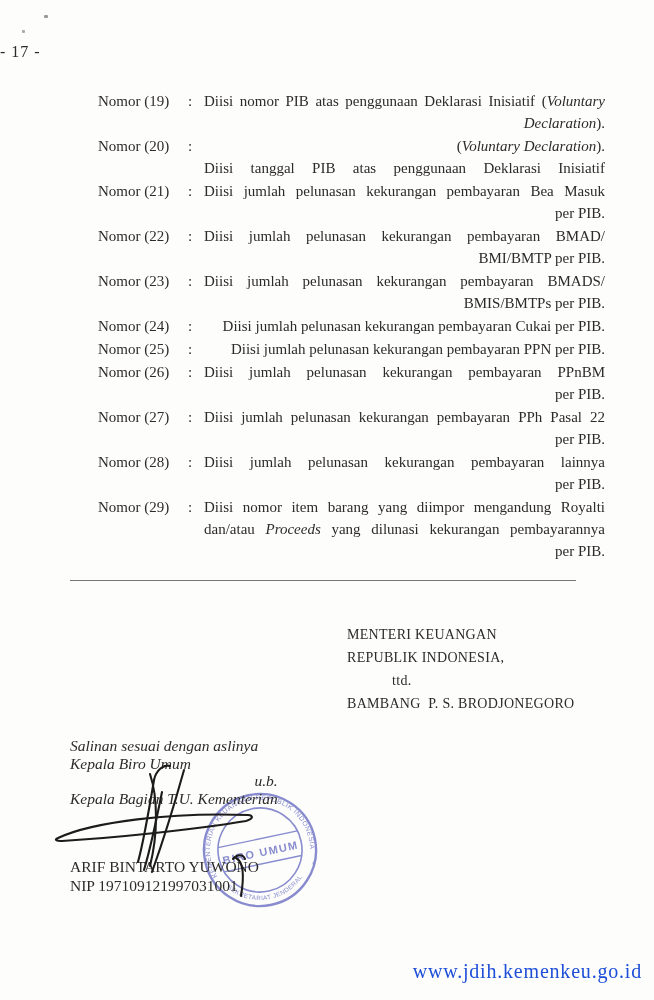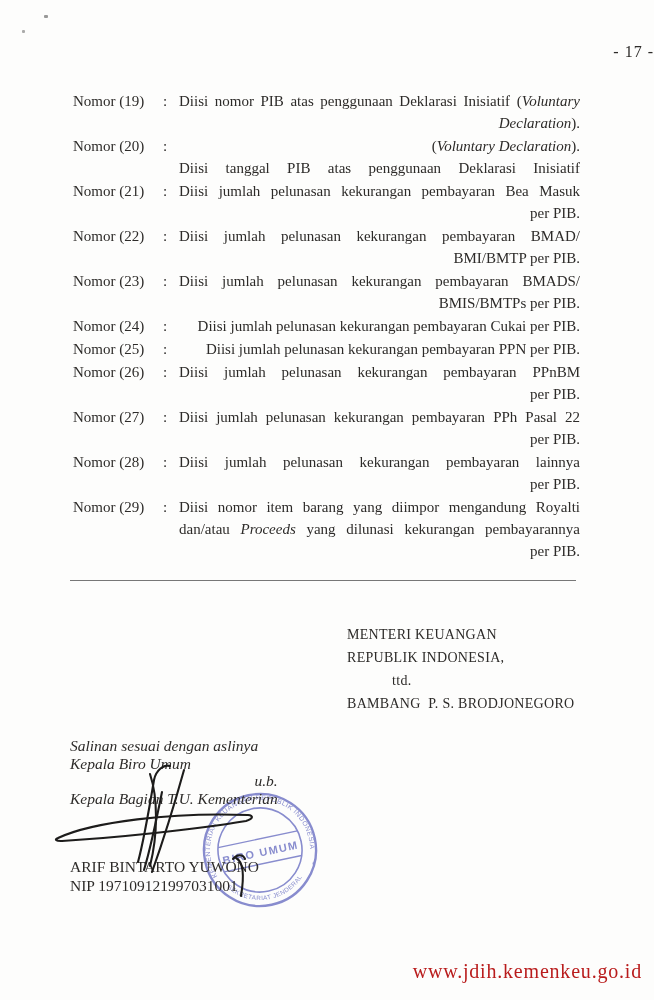--- a/index.html
+++ b/index.html
@@ -2,26 +2,26 @@
 <html><head>
 <meta charset="utf-8">
 <style>
   html,body{margin:0;padding:0;background:#ffffff;}
   .page{
     position:relative;width:654px;height:1000px;margin:0 auto;
     background:#fdfdfc;color:#2d2b29;overflow:hidden;
     font-family:"Liberation Serif",serif;
   }
   .pagenum{
-    position:absolute;top:43px;left:0;width:100%;text-align:right;
+    position:absolute;top:43px;left:0;width:100%;text-align:left;
     font-size:16px;letter-spacing:1px;
   }
   
   .entries{position:absolute;left:73px;top:90px;width:507px;}
-  .entry{display:flex;margin-bottom:1px;}
+  .entry{display:flex;margin-bottom:1px;margin-left:25px;}
   .col-label{flex:none;width:90px;font-size:15px;line-height:22px;}
   .col-colon{flex:none;width:16px;font-size:15px;line-height:22px;}
   .col-desc{flex:none;width:401px;font-size:15px;line-height:22px;}
   .col-desc .line{text-align:right;}
   .col-desc .line.just{text-align:justify;text-align-last:justify;}
   .col-desc i{font-style:italic;}
   .divider{
     position:absolute;left:70px;top:580px;width:506px;height:0;
     border-top:1.6px solid #777777;
   }
@@ -195,15 +195,15 @@
       <path d="M 184,96 C 190,99 193,110 189,134"></path>
       <path d="M 181,97 C 185,92 191,92 193,97"></path>
     </g>
   </svg>
 
   <div class="names">
     <div>ARIF BINTARTO YUWONO</div>
     <div>NIP 197109121997031001</div>
   </div>
 
-  <a class="footer" href="#" style="color: #b91c1c;">www.jdih.kemenkeu.go.id</a>
+  <a class="footer" href="#" style="color: #1d4ed8;">www.jdih.kemenkeu.go.id</a>
 
 </div>
 
 </body></html>

